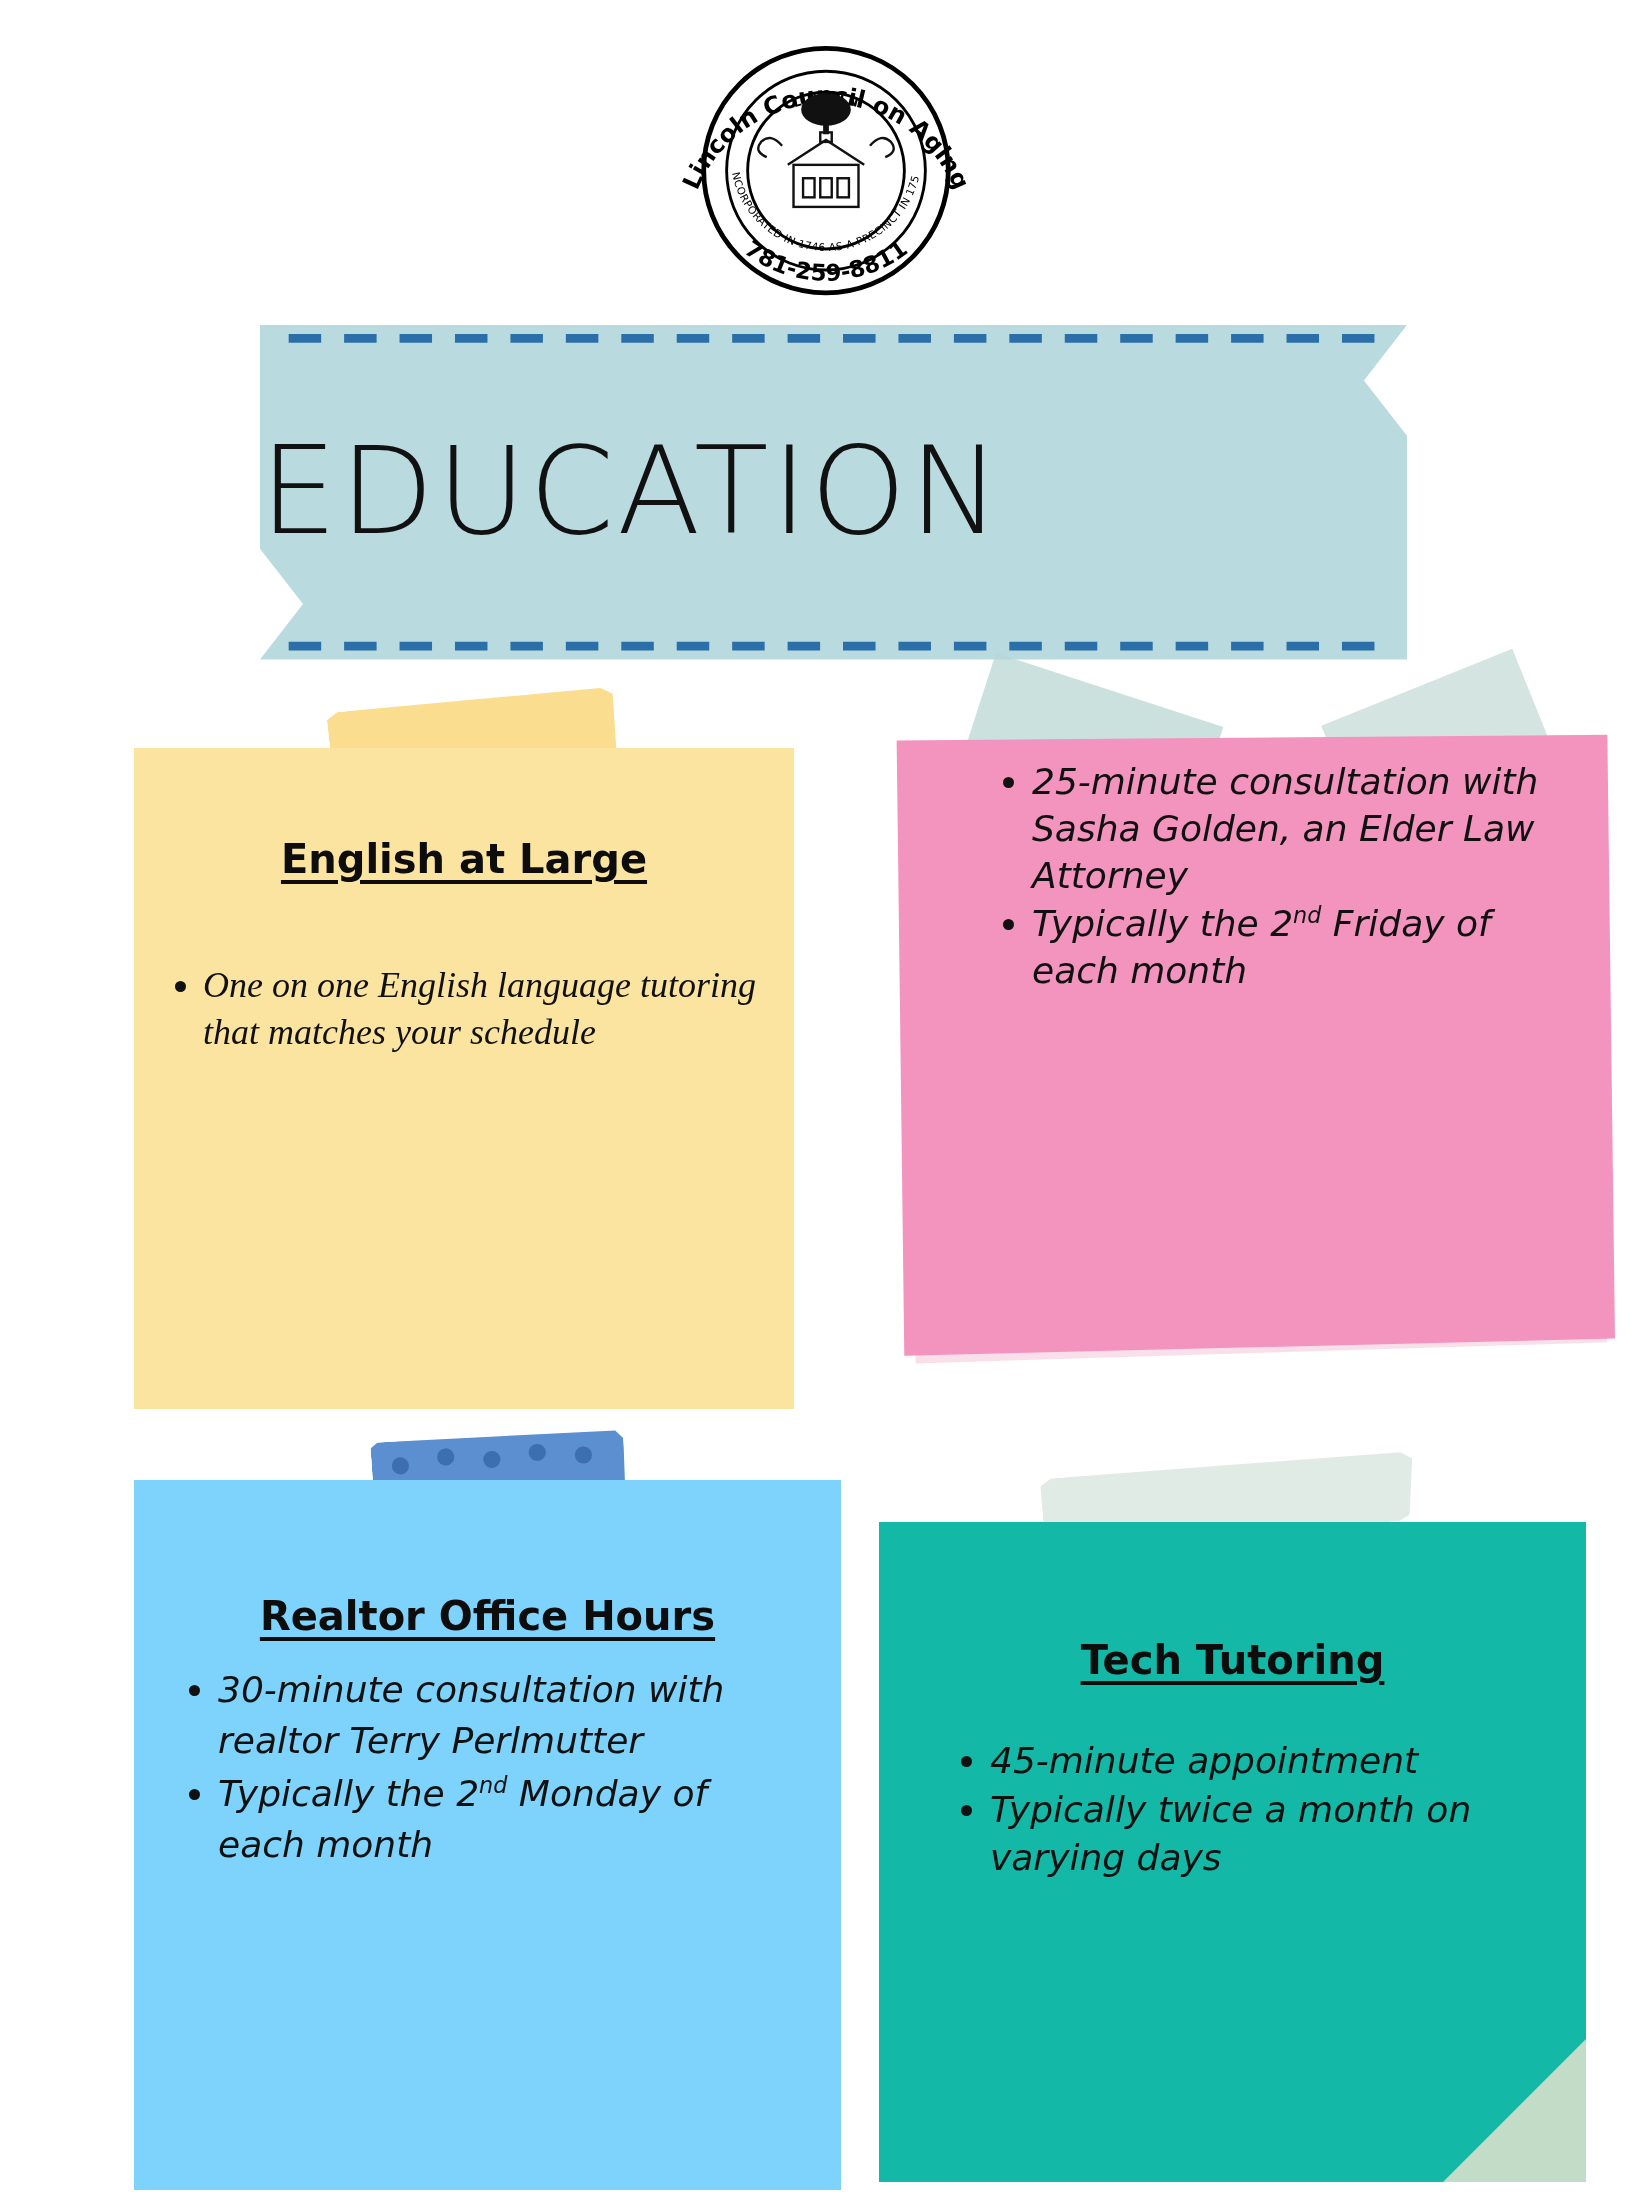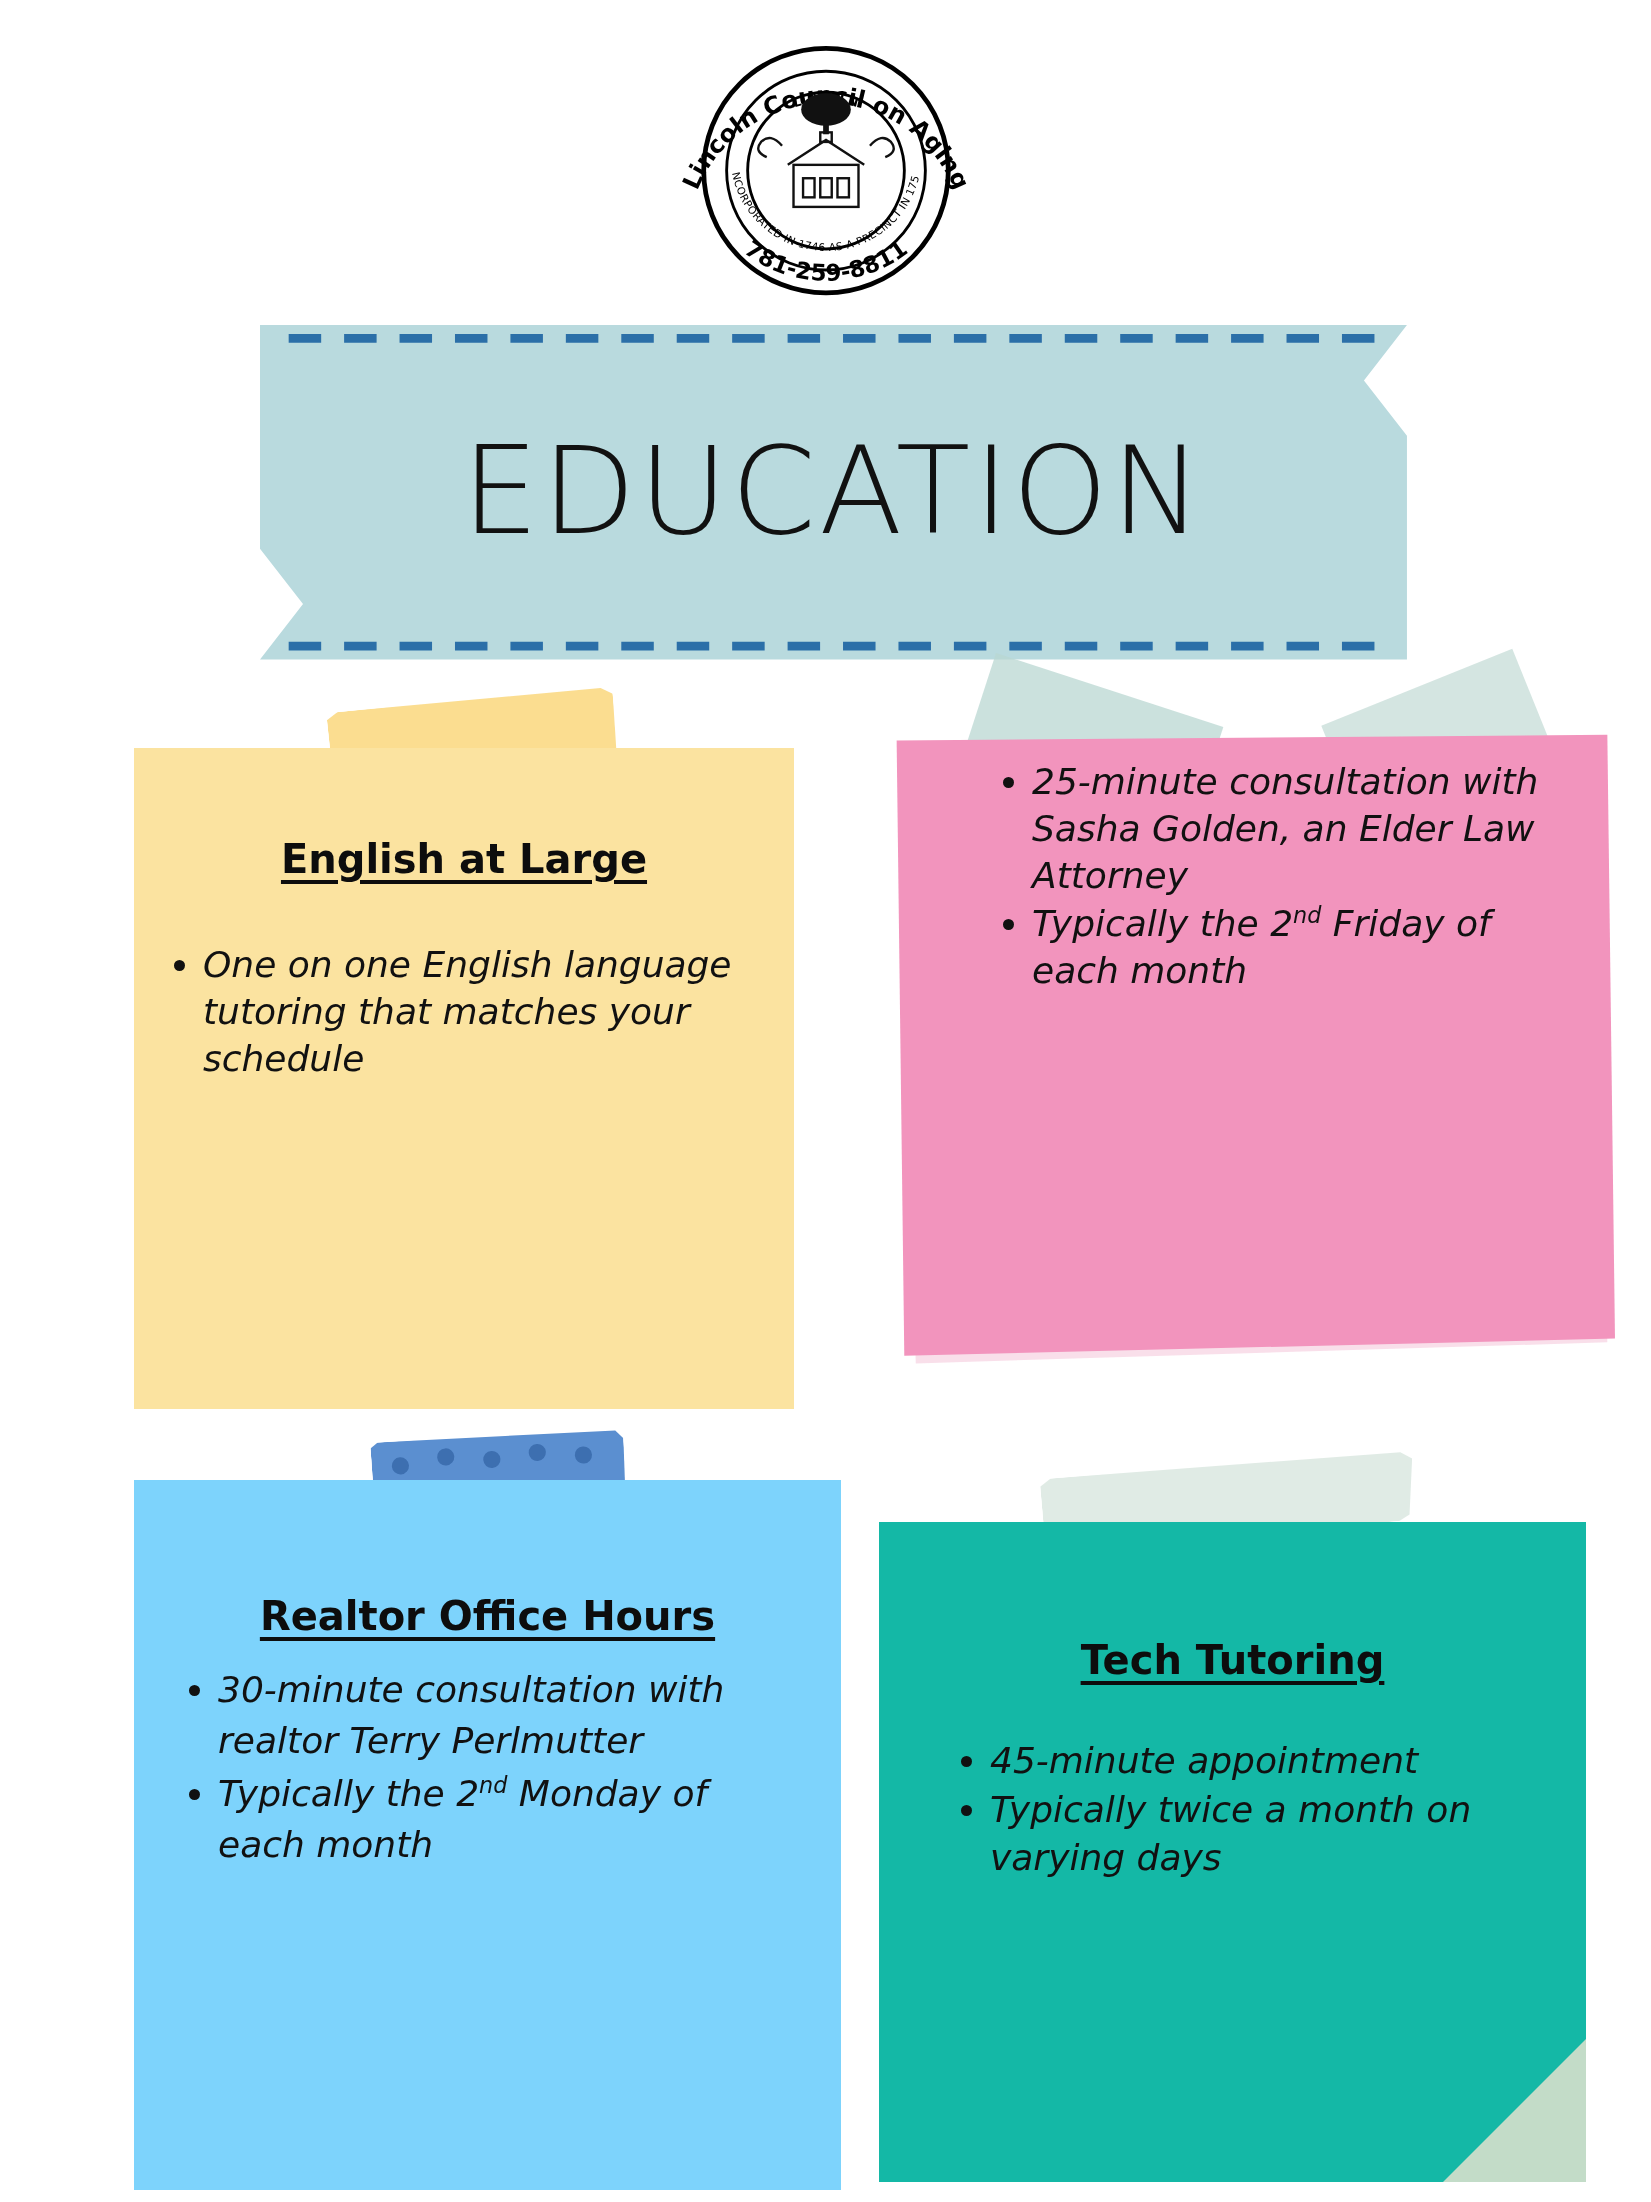--- a/index.html
+++ b/index.html
@@ -36,21 +36,21 @@
   }
   .banner-shape {
     position: absolute;
     inset: 0;
   }
   .banner-title {
     position: absolute;
     left: 0; right: 0;
     top: 50%;
     transform: translateY(-52%);
-    text-align: center;
+    text-align: left;
     font-family: "DejaVu Sans", sans-serif;
     font-weight: 300;
     font-size: 122px;
     letter-spacing: 2.9px;
     color: #111111;
     line-height: 1;
   }
 
   
   .note {
@@ -83,25 +83,26 @@
   
   #note-english {
     left: 134px;
     top: 748px;
     width: 660px;
     height: 661px;
     background: #fbe3a0;
   }
   #note-english .note-title { margin-top: 88px; }
   #note-english .note-list {
-    margin-top: 60px;
+    margin-top: 80px;
     padding-left: 69px;
     padding-right: 27px;
     font-size: 36px;
     line-height: 1.3;
+    font-family: Liberation Serif, serif;
   }
 
   
   #note-legal {
     left: 889px;
     top: 731px;
     width: 726px;
     height: 660px;
   }
   .pink-paper {

